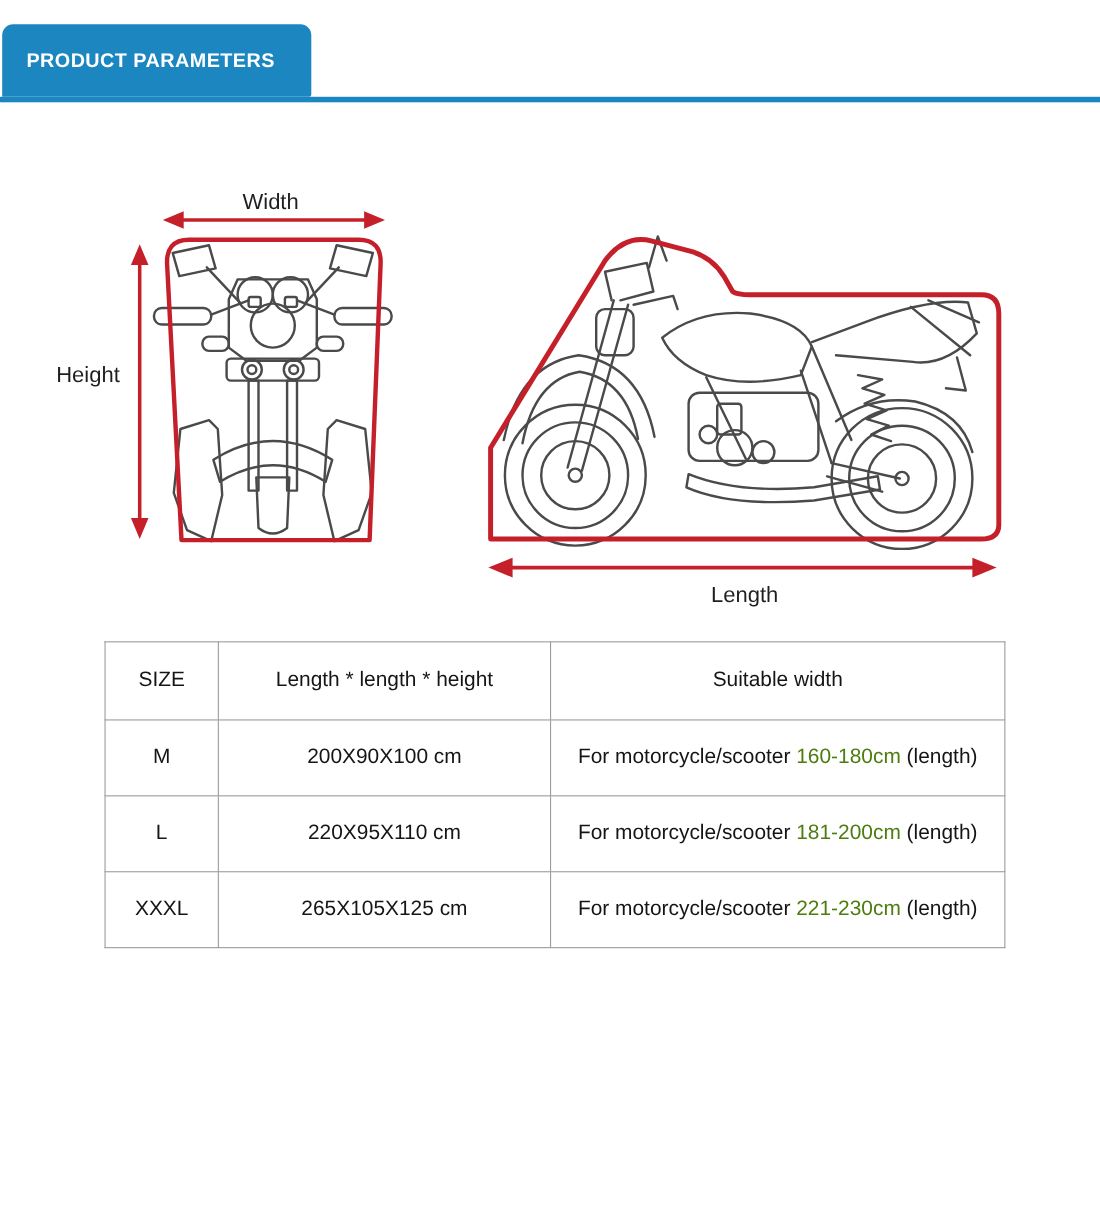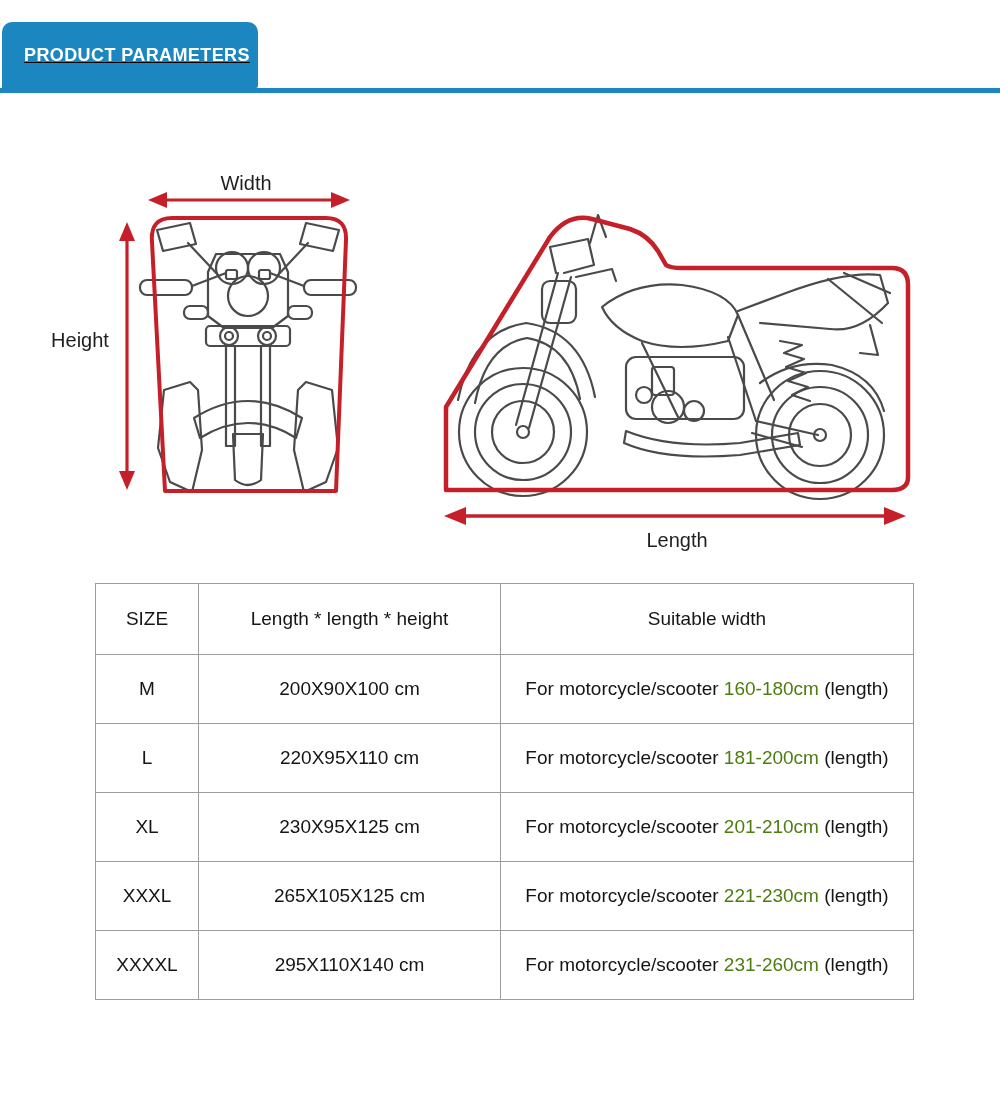--- a/index.html
+++ b/index.html
@@ -2,23 +2,23 @@
 <html><head>
 <meta charset="utf-8">
 <style>
   html,body { margin:0; padding:0; background:#ffffff; }
   .page {
     position:relative; width:1000px; height:1111px; background:#ffffff;
     font-family:"Liberation Sans", sans-serif; overflow:hidden;
   }
   
   .badge {
-    position:absolute; left:2px; top:22px; width:256px; height:66px;
+    position:absolute; left:2px; top:22px; width:281px; height:66px;
     background:#1c86c0; border-radius:10px 10px 2px 0;
-    display:flex; align-items:center; padding-left:22px; box-sizing:border-box;text-decoration:underline;
+    display:flex; align-items:center; padding-left:22px; box-sizing:border-box;
   }
   .badge span {
     color:#ffffff; font-weight:bold; font-size:18px; letter-spacing:0.4px;
   }
   .accent-line {
     position:absolute; left:0; top:88px; width:1000px; height:5px; background:#1c86c0;
   }
   
   .front-diagram { position:absolute; left:40px; top:150px; }
   .side-diagram  { position:absolute; left:430px; top:185px; }
@@ -165,30 +165,20 @@
         <td>M</td>
         <td>200X90X100 cm</td>
         <td><span>For motorcycle/scooter </span><span class="red-text">160-180cm</span><span> (length)</span></td>
       </tr>
       <tr>
         <td>L</td>
         <td>220X95X110 cm</td>
         <td><span>For motorcycle/scooter </span><span class="red-text">181-200cm</span><span> (length)</span></td>
       </tr>
       <tr>
-        <td>XL</td>
-        <td>230X95X125 cm</td>
-        <td><span>For motorcycle/scooter </span><span class="red-text">201-210cm</span><span> (length)</span></td>
-      </tr>
-      <tr>
         <td>XXXL</td>
         <td>265X105X125 cm</td>
         <td><span>For motorcycle/scooter </span><span class="red-text">221-230cm</span><span> (length)</span></td>
-      </tr>
-      <tr>
-        <td>XXXXL</td>
-        <td>295X110X140 cm</td>
-        <td><span>For motorcycle/scooter </span><span class="red-text">231-260cm</span><span> (length)</span></td>
       </tr>
     </tbody>
   </table>
 
 </div>
 
 </body></html>

